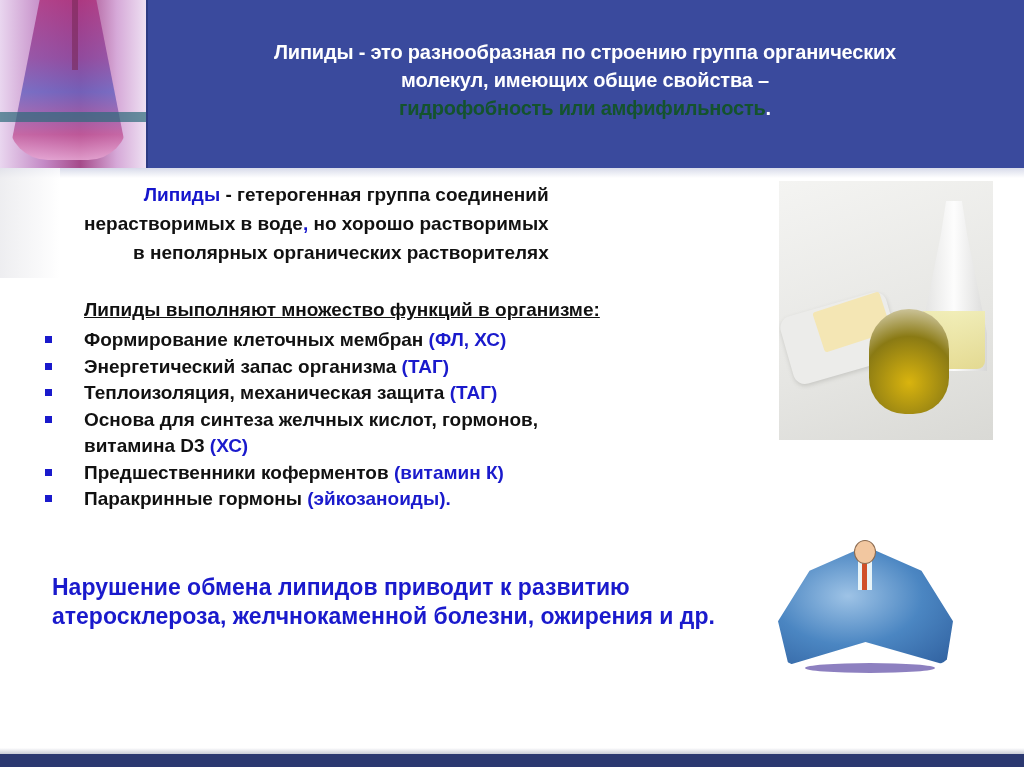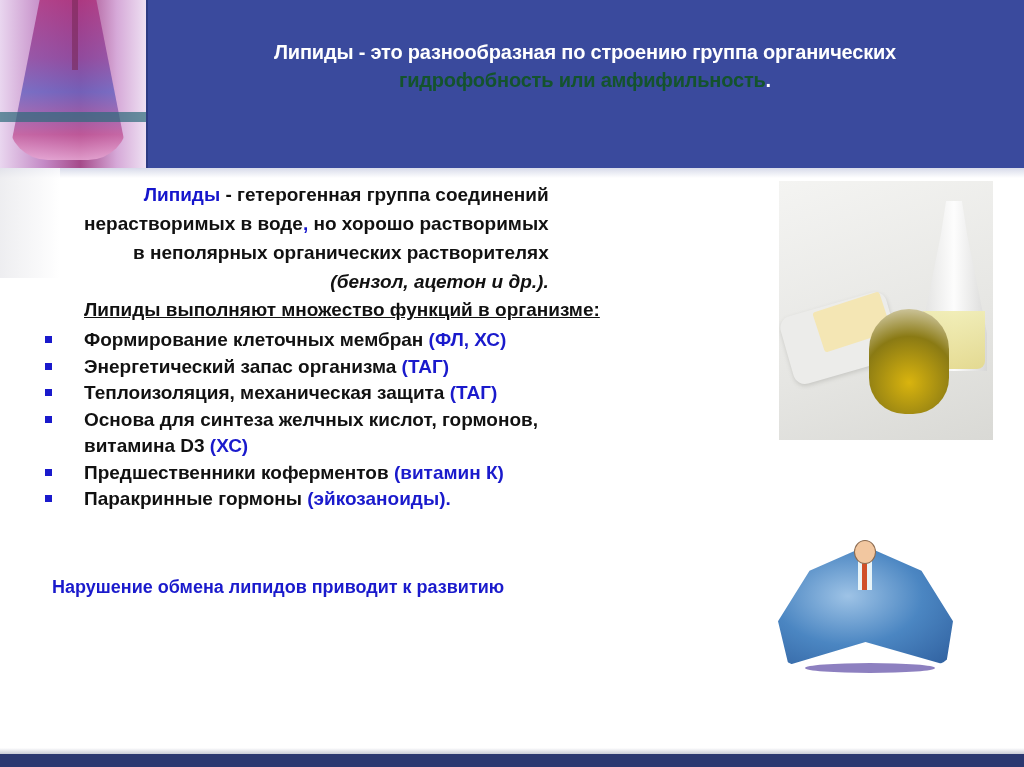--- a/index.html
+++ b/index.html
@@ -27,21 +27,21 @@
   .para .indent { display:block; padding-left:12px; }
   .para .it { font-style:italic; }
 
   .heading { position:absolute; left:84px; top:297px; font-size:19px; font-weight:bold; color:#111;
              text-decoration:underline; line-height:26px; }
   .list { position:absolute; left:40px; top:327px; margin:0; padding:0; list-style:none; }
   .list li { position:relative; padding-left:44px; font-size:19px; font-weight:bold; line-height:26.5px; color:#111; }
   .list .bullet { position:absolute; left:5px; top:9px; width:7px; height:7px; background:#1a1acc; }
   .list .blue { color:#1a1acc; }
 
-  .footer-text { position:absolute; left:52px; top:573px; font-size:18px; font-weight:bold; line-height:29px; color:#1a1acc; }
+  .footer-text { position:absolute; left:52px; top:573px; font-size:23px; font-weight:bold; line-height:29px; color:#1a1acc; }
 
   .photo { position:absolute; left:779px; top:181px; width:214px; height:259px;
            background:linear-gradient(160deg,#f4f4f2 0%,#e6e6e3 60%,#d9d9d5 100%); overflow:hidden; }
   .photo .dish { position:absolute; left:6px; top:122px; width:110px; height:70px; border-radius:12px;
            background:#ececea; transform:rotate(-16deg); box-shadow:0 2px 4px #c8c8c4; }
   .photo .butter { position:absolute; left:38px; top:120px; width:70px; height:42px; background:#f4e6b4;
            transform:rotate(-18deg); border-radius:3px; }
   .photo .bottle { position:absolute; left:142px; top:20px; width:66px; height:170px;
            background:linear-gradient(90deg,rgba(220,220,220,.6),rgba(255,255,255,.9),rgba(210,210,210,.6));
            clip-path:polygon(38% 0,62% 0,70% 20%,100% 78%,100% 100%,0 100%,0 78%,30% 20%); }
@@ -70,46 +70,47 @@
 <div class="banner"></div>
 <div class="flask">
   <div class="glass"></div>
   <div class="tube"></div>
   <div class="stripe"></div>
 </div>
 <div class="divider"></div>
 
 <div class="title">
   <div>Липиды - это разнообразная по строению группа органических</div>
+  <div>молекул, имеющих общие свойства –</div>
   <div><span class="hl">гидрофобность или амфифильность</span><span>.</span></div>
 </div>
 
 <div class="shade"></div>
 <div class="leftfade"></div>
 
 <div class="para">
   <span class="blue">Липиды</span><span> - гетерогенная группа соединений</span>
   <span class="indent"><span>нерастворимых в воде</span><span class="blue">,</span><span> но хорошо растворимых</span></span>
   <span class="indent">в неполярных органических растворителях</span>
-  <span class="indent it">(бензол, ацетон  и др.).</span>
 </div>
 
 <div class="heading">Липиды выполняют множество функций в организме:</div>
 
 <ul class="list">
   <li><span class="bullet"></span><span>Формирование клеточных мембран </span><span class="blue">(ФЛ, ХС)</span></li>
   <li><span class="bullet"></span><span>Энергетический запас организма </span><span class="blue">(ТАГ)</span></li>
   <li><span class="bullet"></span><span>Теплоизоляция, механическая защита </span><span class="blue">(ТАГ)</span></li>
   <li><span class="bullet"></span><span>Основа для синтеза желчных кислот, гормонов,</span><br><span>витамина D3 </span><span class="blue">(ХС)</span></li>
   <li><span class="bullet"></span><span>Предшественники коферментов </span><span class="blue">(витамин К)</span></li>
   <li><span class="bullet"></span><span>Паракринные гормоны </span><span class="blue">(эйкозаноиды).</span></li>
 </ul>
 
 <div class="footer-text">
   <div>Нарушение обмена липидов приводит к развитию</div>
+  <div>атеросклероза, желчнокаменной болезни, ожирения и др.</div>
 </div>
 
 <div class="photo">
   <div class="dish"></div>
   <div class="butter"></div>
   <div class="bottle"></div>
   <div class="bottle-oil"></div>
   <div class="jug"></div>
 </div>
 

